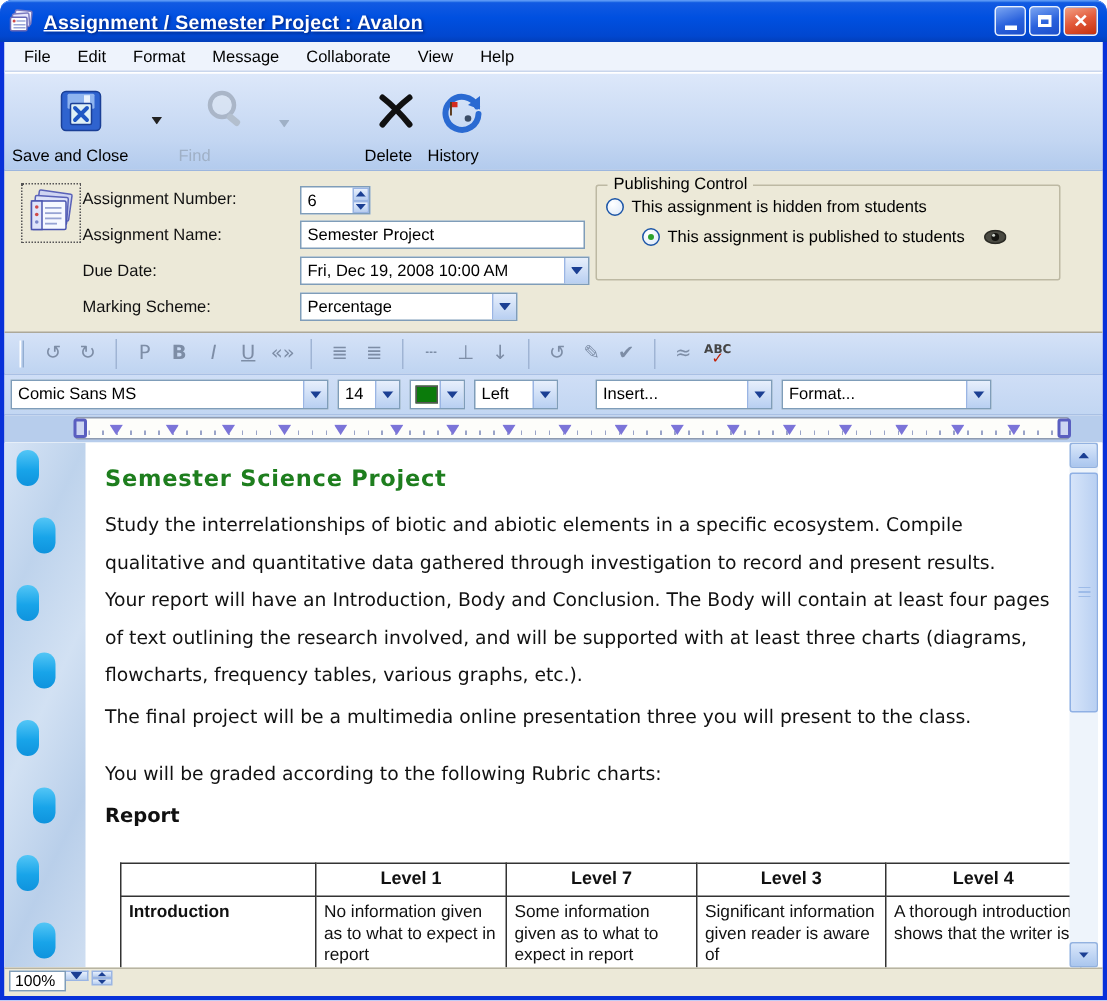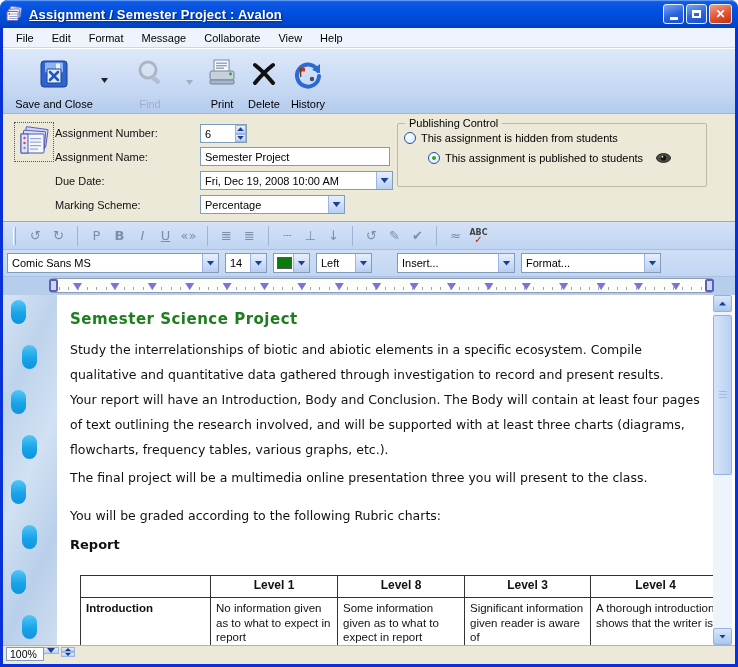--- a/index.html
+++ b/index.html
@@ -27,21 +27,21 @@
   
   .menubar { position:absolute; left:0; right:0; top:0; height:20px; background:#eef3fc;
     border-bottom:1px solid #c9d6ec; display:flex; align-items:center; gap:0; padding:0 4px;
     font-size:11px; color:#000; }
   .menuitem { padding:2px 9px; }
 
   
   .toolbar { position:absolute; left:0; right:0; top:20px; height:66px;
     background:linear-gradient(180deg,#dde8fa 0%,#c3d6f2 70%,#b3cbed 100%);
     border-top:1px solid #fff; border-bottom:1px solid #9cb6de; }
-  .tbtn { position:absolute; top:7px; text-align:center; font-size:11px; color:#000; }
+  .tbtn { position:absolute; top:7px; text-align:left; font-size:11px; color:#000; }
   .tbtn .ticon { height:36px; display:flex; align-items:center; justify-content:center; }
   .tbtn .tlab { margin-top:6px; white-space:nowrap; }
   .tbtn.disabled .tlab { color:#9fb0c6; }
   .dd-tri { position:absolute; width:7px; height:5px; background:#222;
     clip-path:polygon(0 0,100% 0,50% 100%); }
   .dd-tri.gray { background:#9fb0c6; }
 
   
   .formpanel { position:absolute; left:0; right:0; top:86px; height:108px; background:#ece9d8;
     border-bottom:1px solid #aca899; font-size:11px; }
@@ -206,34 +206,20 @@
           <svg width="32" height="32" viewBox="0 0 32 32">
             <circle cx="14" cy="12" r="8" fill="none" stroke="#aab6c8" stroke-width="3"></circle>
             <circle cx="14" cy="12" r="6.5" fill="#dde5f0" opacity="0.5"></circle>
             <rect x="18.5" y="17" width="10" height="4.5" rx="2" transform="rotate(40 19 18)" fill="#b3bfce"></rect>
           </svg>
         </div>
         <div class="tlab">Find</div>
       </div>
       <span class="dd-tri gray" style="left:183px;top:31px;"></span>
 
-      <div class="tbtn" style="left:200px;width:38px;">
-        <div class="ticon">
-          <svg width="30" height="32" viewBox="0 0 30 32">
-            <rect x="7" y="2" width="15" height="12" fill="#f5f8fd" stroke="#7d8aa0"></rect>
-            <rect x="9" y="4.5" width="11" height="1.4" fill="#8fa0b8"></rect>
-            <rect x="9" y="7" width="11" height="1.4" fill="#8fa0b8"></rect>
-            <rect x="9" y="9.5" width="8" height="1.4" fill="#8fa0b8"></rect>
-            <rect x="3" y="13" width="24" height="9" rx="2" fill="#c7d0dd" stroke="#75839b"></rect>
-            <rect x="3" y="22" width="24" height="4" rx="1" fill="#aab6c6" stroke="#75839b"></rect>
-            <circle cx="23.5" cy="16" r="1.4" fill="#2f9e2f"></circle>
-          </svg>
-        </div>
-        <div class="tlab">Print</div>
-      </div>
 
       <div class="tbtn" style="left:240px;width:42px;">
         <div class="ticon">
           <svg width="26" height="26" viewBox="0 0 26 26">
             <path d="M4 4 Q13 11 22 22 M22 4 Q13 11 4 22" stroke="#111" stroke-width="4" stroke-linecap="round" fill="none"></path>
           </svg>
         </div>
         <div class="tlab">Delete</div>
       </div>
 
@@ -439,21 +425,21 @@
               <col style="width:130px">
               <col style="width:127px">
               <col style="width:127px">
               <col style="width:126px">
               <col style="width:130px">
             </colgroup>
           <tbody>
               <tr>
             <th></th>
             <th>Level 1</th>
-            <th>Level 8</th>
+            <th>Level 7</th>
             <th>Level 3</th>
             <th>Level 4</th>
           </tr>
           <tr>
             <td class="rowhead">Introduction</td>
             <td>No information given as to what to expect in report</td>
             <td>Some information given as to what to expect in report</td>
             <td>Significant information given reader is aware of</td>
             <td>A thorough introduction shows that the writer is</td>
           </tr>

